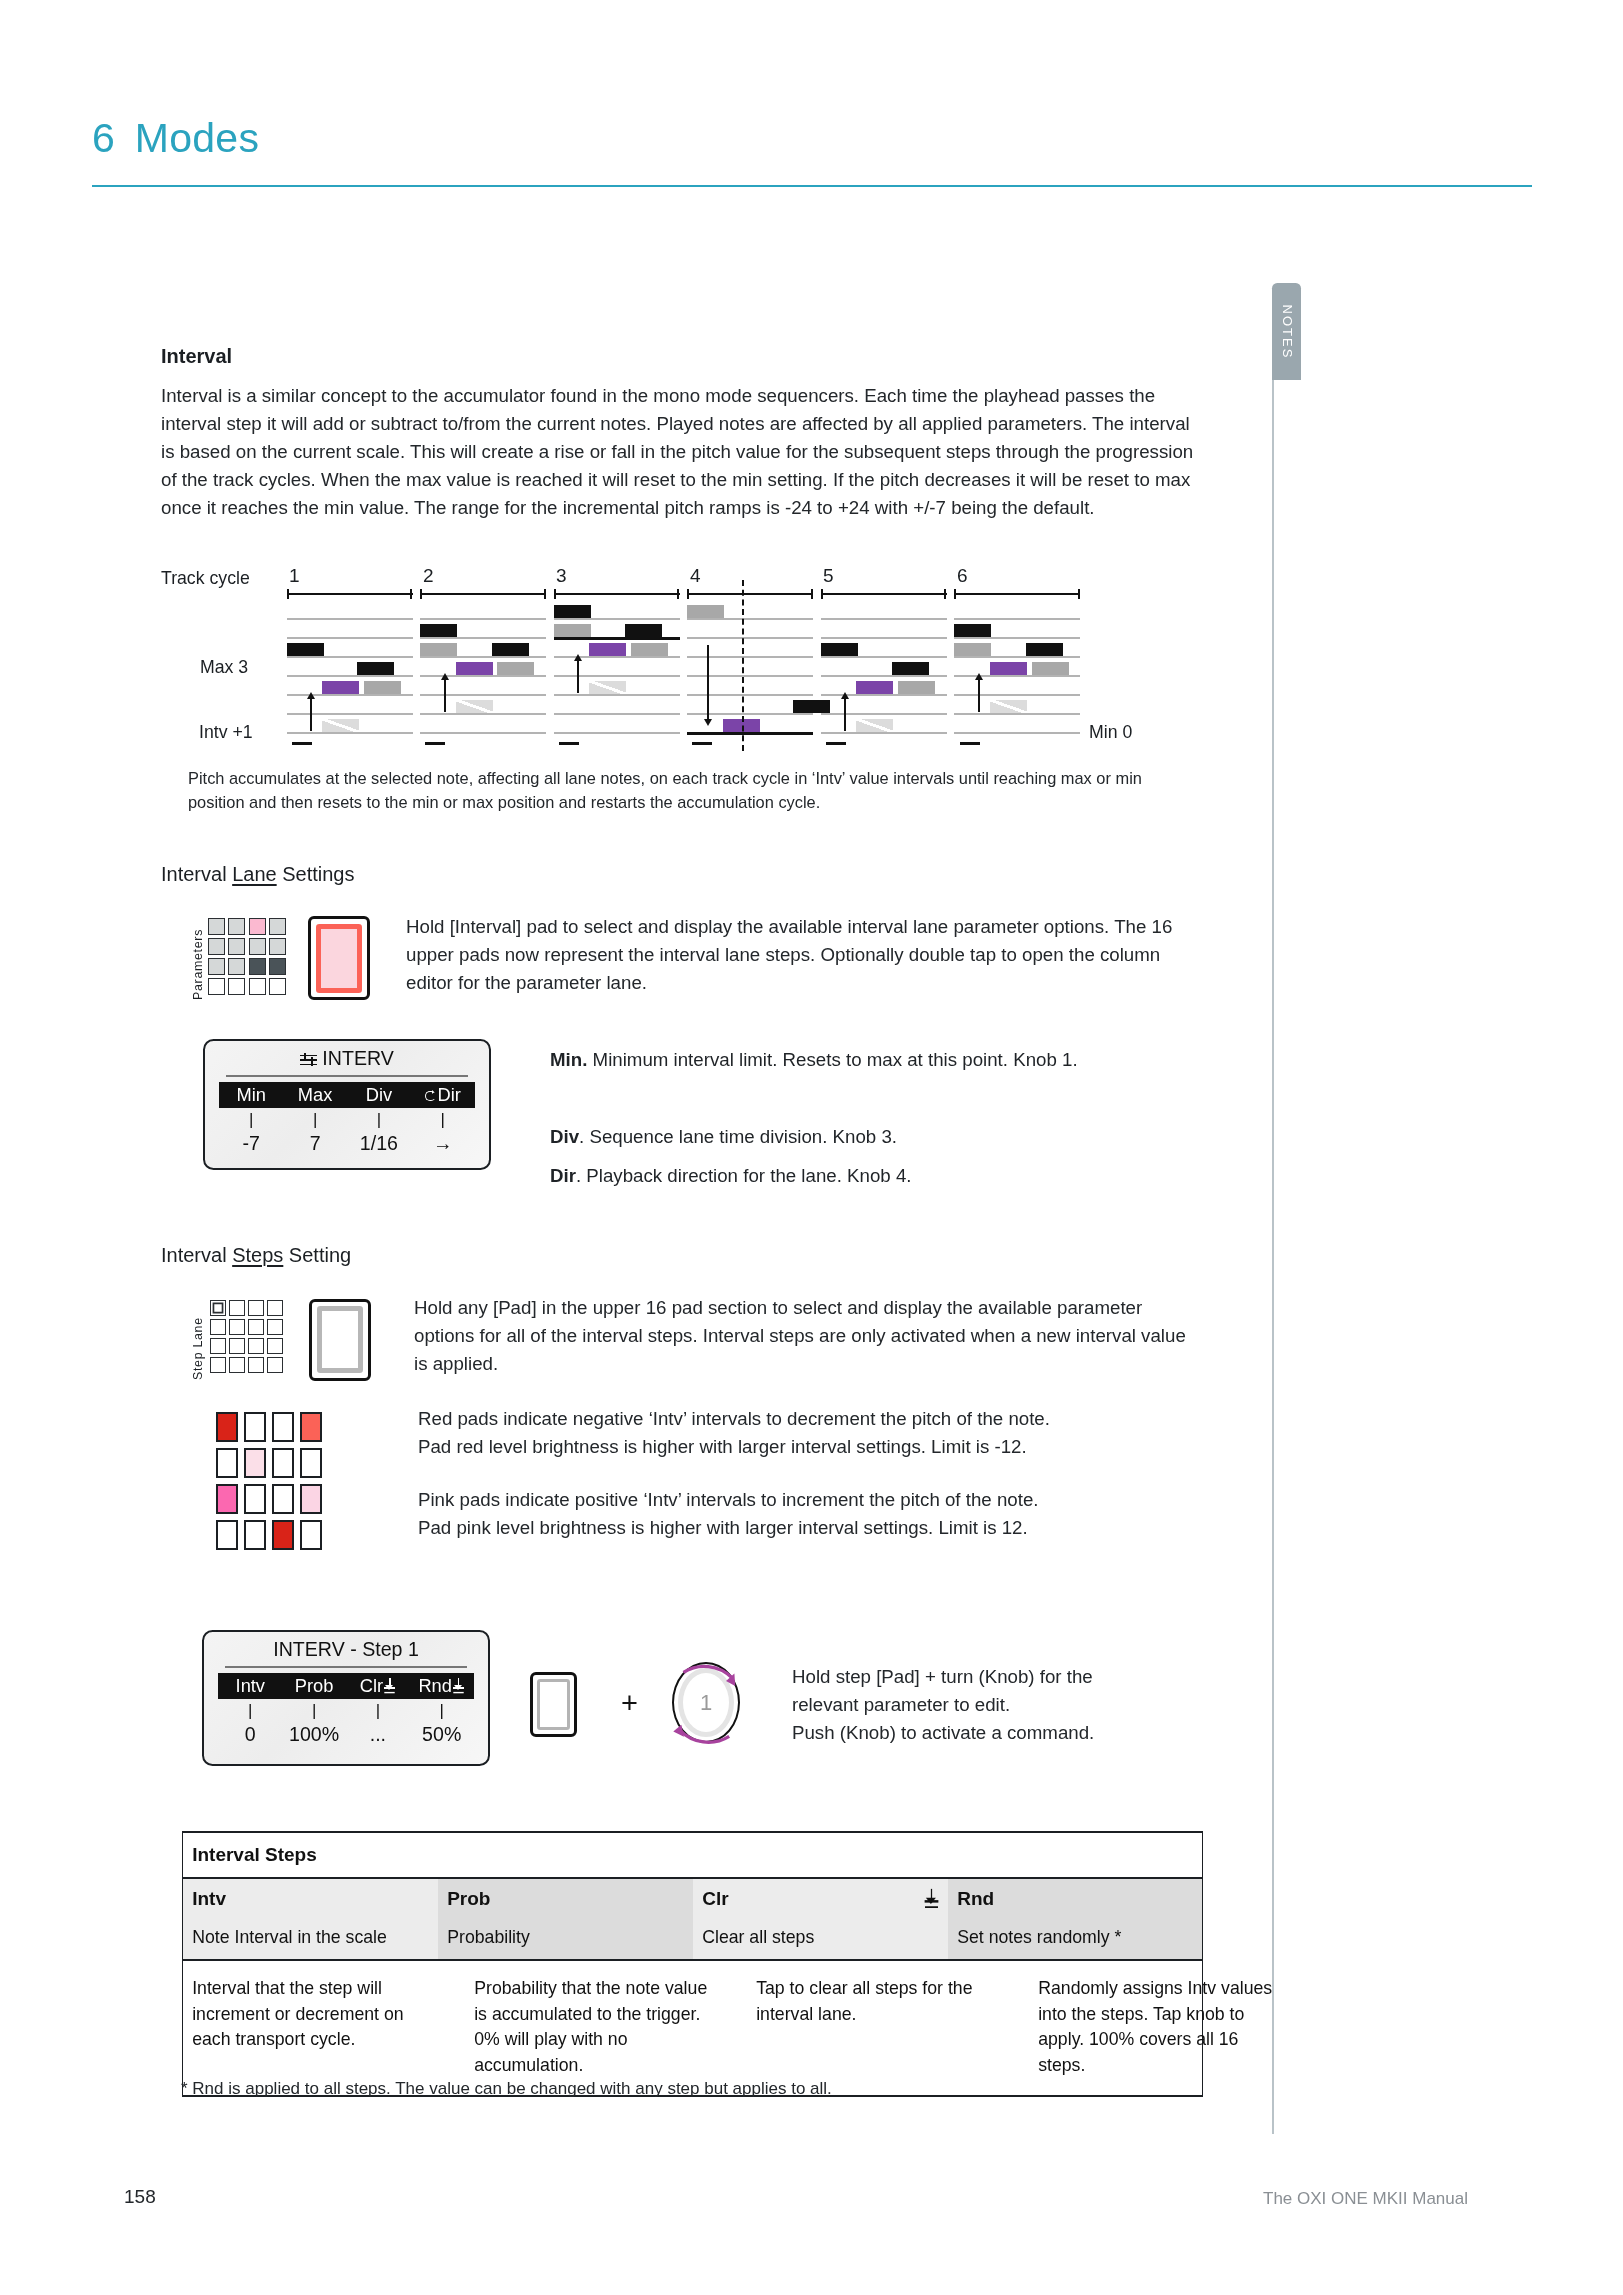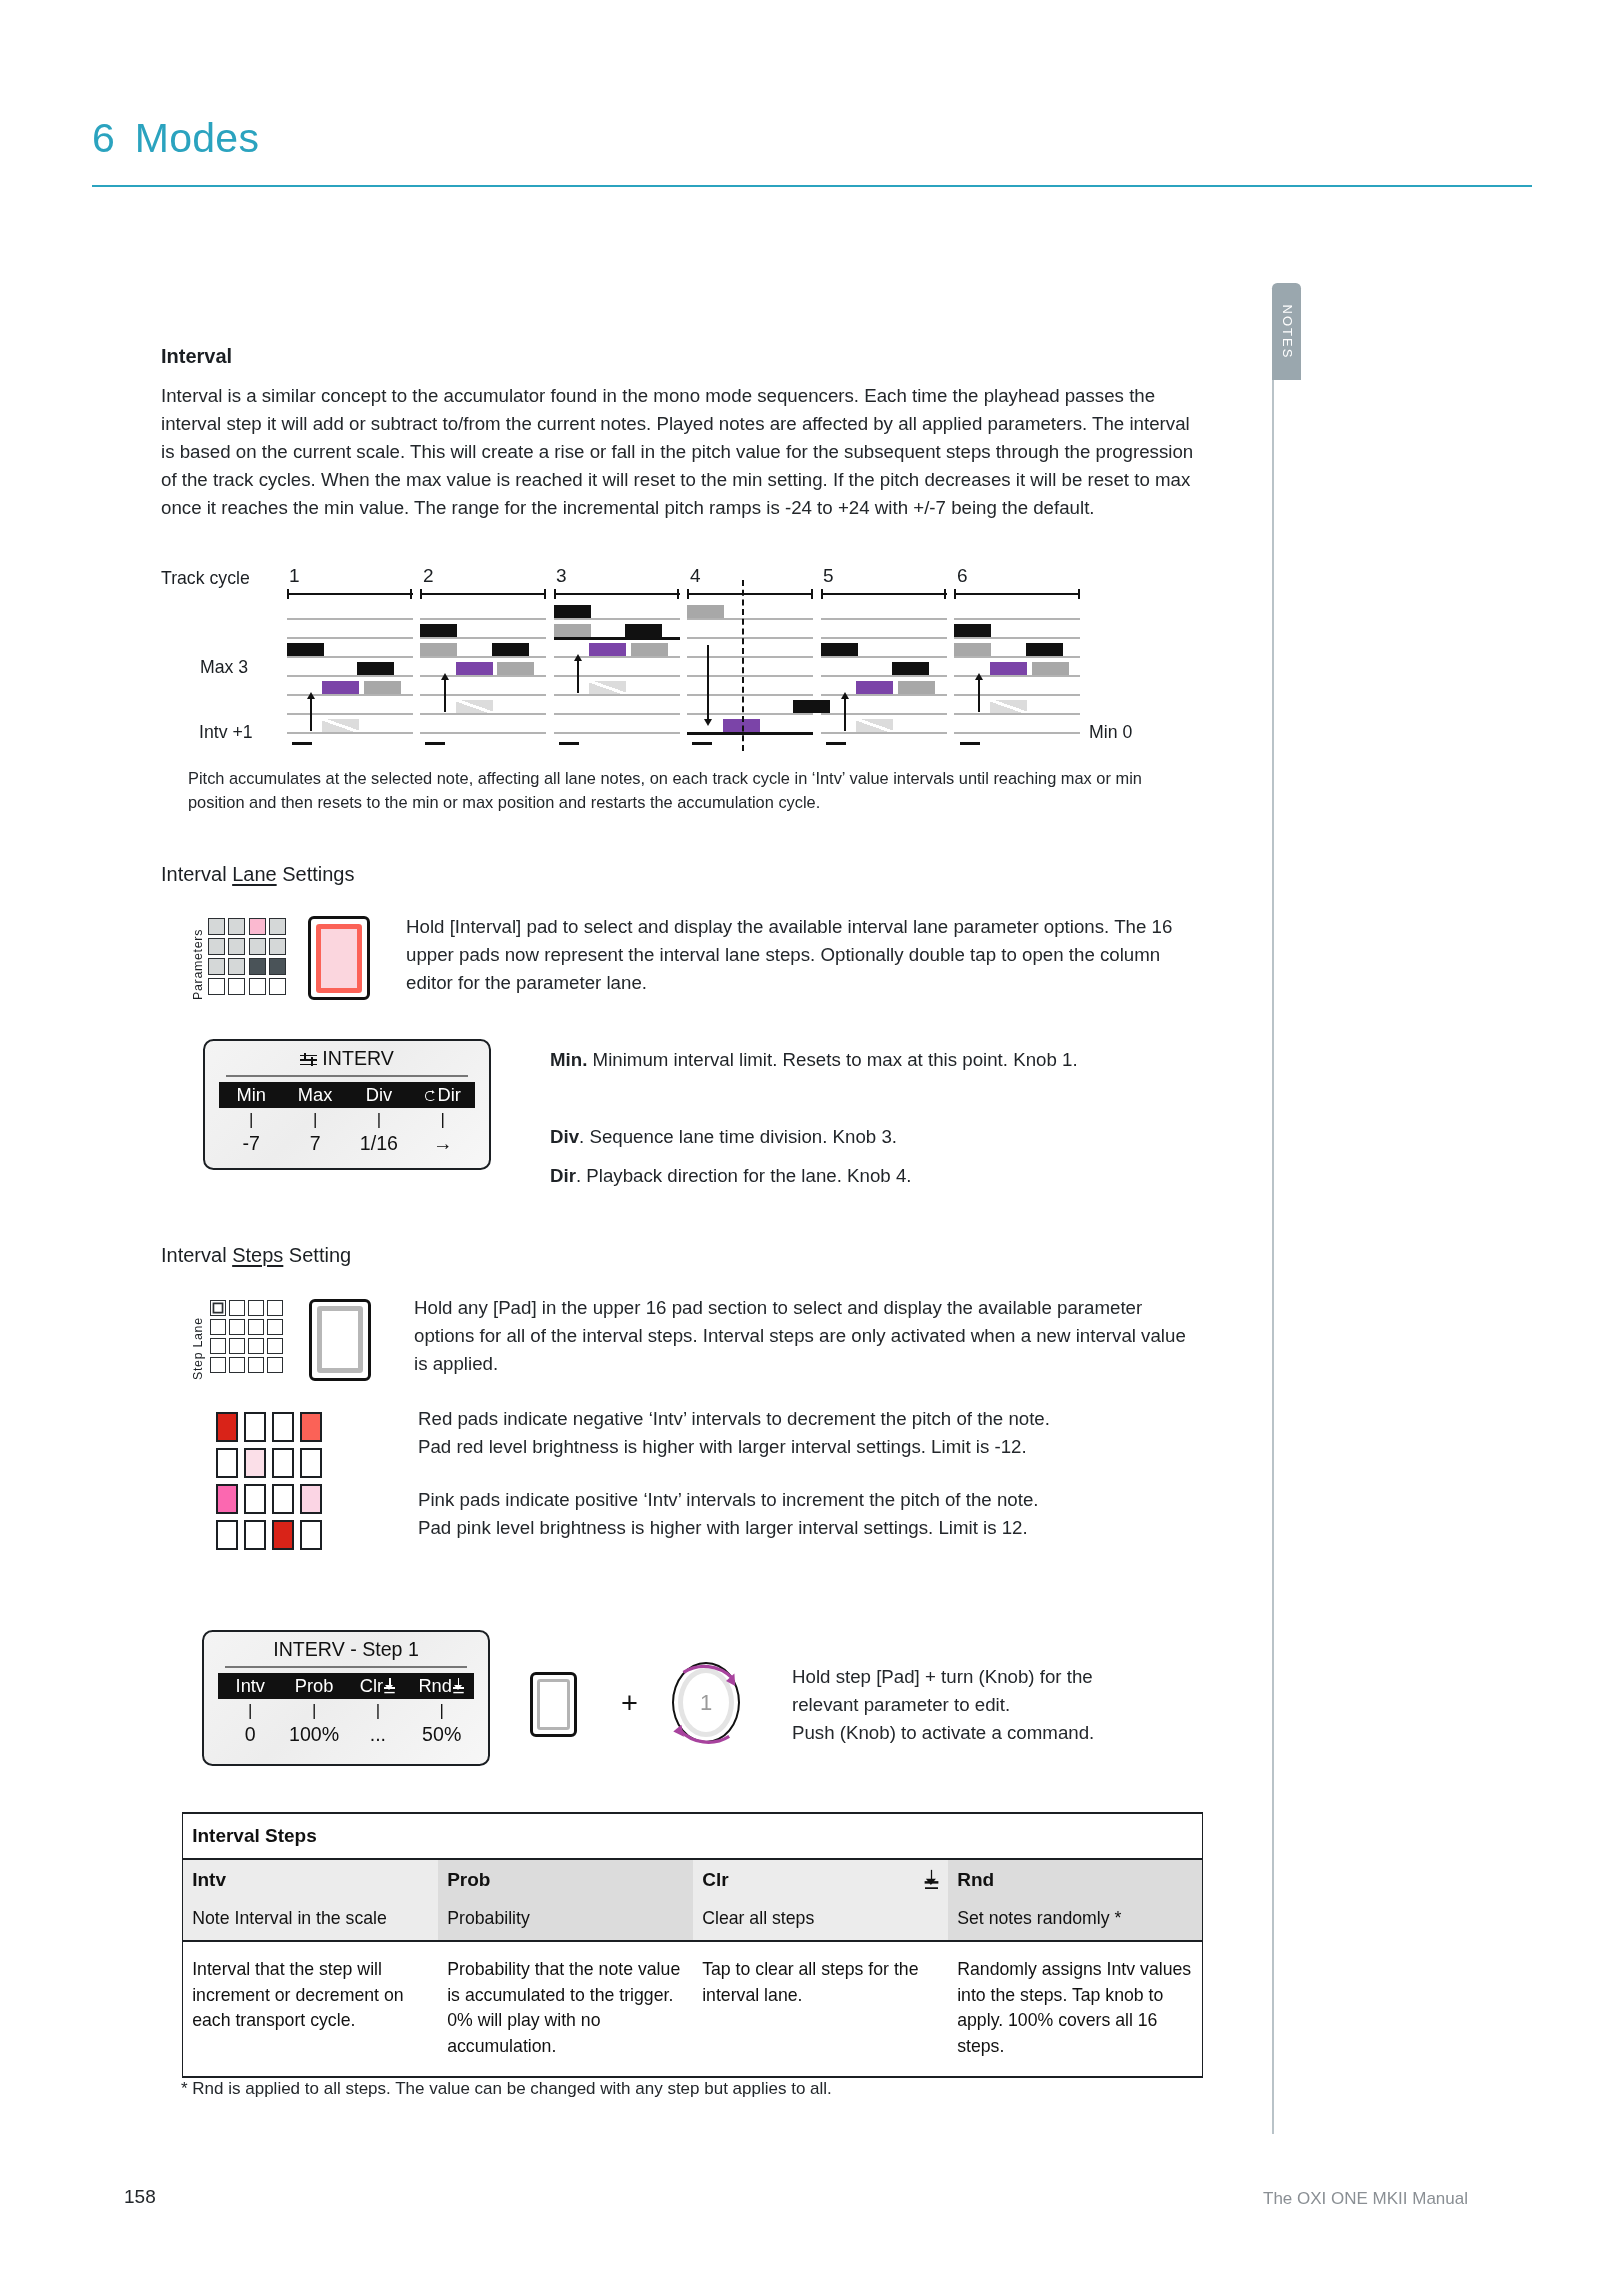--- a/index.html
+++ b/index.html
@@ -196,33 +196,34 @@
   .knob .kn    { position:absolute; inset:0; display:flex; align-items:center; justify-content:center; font-size:22px; color:#9a9a9a; }
 
   
   .tbl {
     position: absolute;
     border-top: 2.6px solid #1b1f23;
     border-bottom: 2.6px solid #1b1f23;
     border-left: 1.3px solid #1b1f23;
     border-right: 1.3px solid #1b1f23;
     box-sizing: border-box;
+    margin-top: 19px;
   }
   .tbl .t-title {
     font-size: 19px; font-weight: bold; color: #111;
     padding: 11px 9.2px 11px 9.2px;
     border-bottom: 2px solid #1b1f23;
   }
   .tbl .t-head { display: grid; border-bottom: 2px solid #1b1f23; }
   .tbl .t-head .hc { padding: 9.2px 9.2px 10.5px 9.2px; position: relative; }
   .tbl .t-head .hc .k { font-size: 19px; font-weight: bold; color: #111; }
   .tbl .t-head .hc .d { font-size: 17.7px; color: #111; margin-top: 17px; }
   .tbl .t-head .hc.alt { background: #dcdcdc; }
   .tbl .t-head .hc.lite { background: #ececec; }
-  .tbl .t-body { display: grid; }
+  .tbl .t-body { display: grid; gap: 27px; }
   .tbl .t-body .bc { padding: 15.7px 9.2px 17px 9.2px; font-size: 17.7px; line-height: 25.5px; color: #111; }
 
   .footnote { position: absolute; font-size: 17px; color: #23272b; }
   .pagenum { position: absolute; font-size: 19px; color: #23272b; }
   .manual  { position: absolute; font-size: 17px; color: #8a8f94; }
 
   .dl-arrow { display: inline-block; position: relative; width: 13px; height: 17px; vertical-align: -3.3px; }
   .dl-arrow::before { content:""; position:absolute; left:5.9px; top:0; width:1.6px; height:11px; background:currentColor; }
   .dl-arrow::after  { content:""; position:absolute; left:1.3px; top:9.2px; width:10.5px; height:1.6px; background:currentColor;
                       box-shadow: 0 4.6px 0 -0.3px currentColor; }

